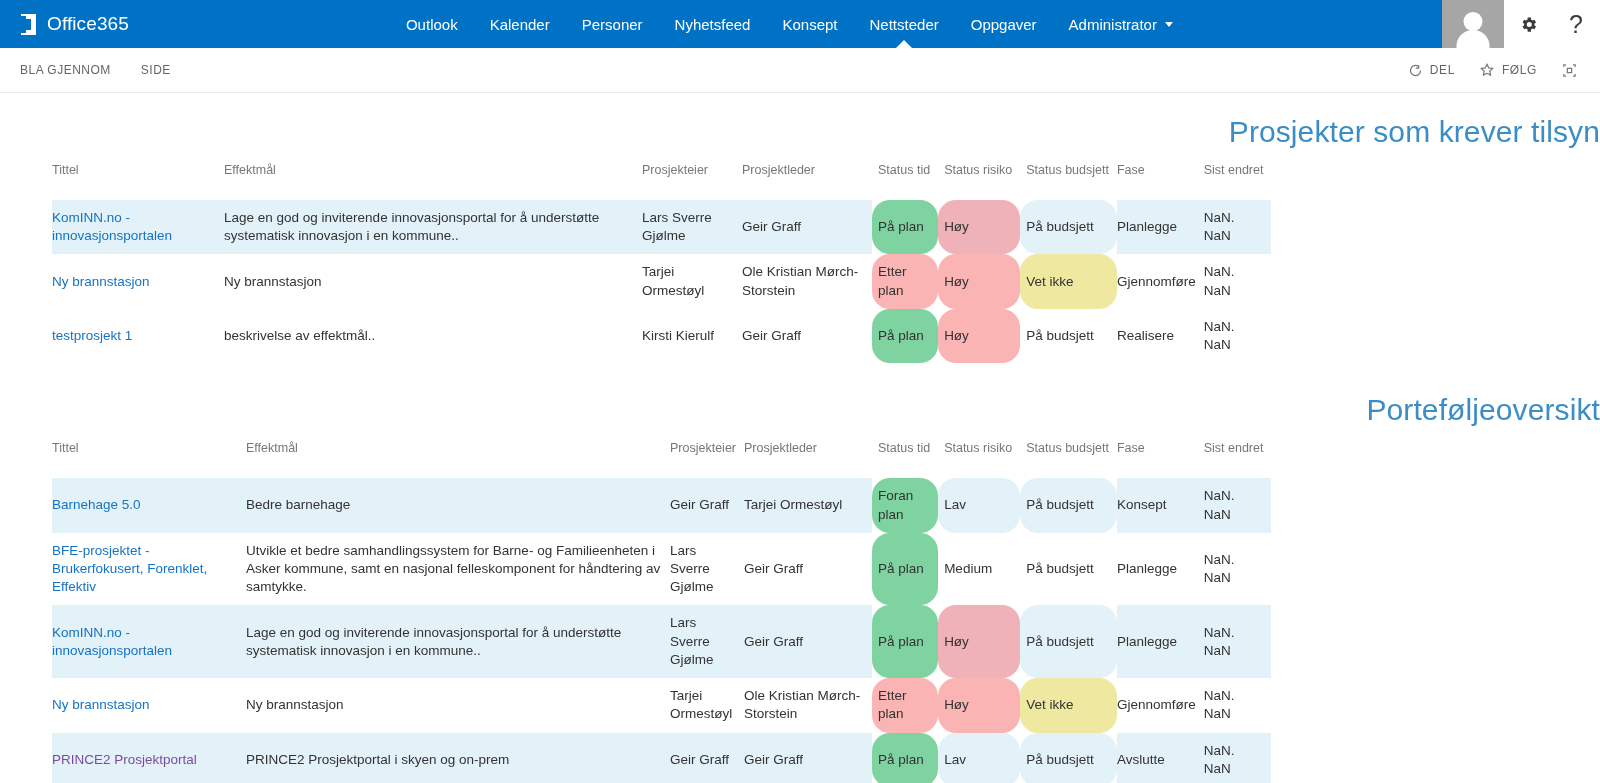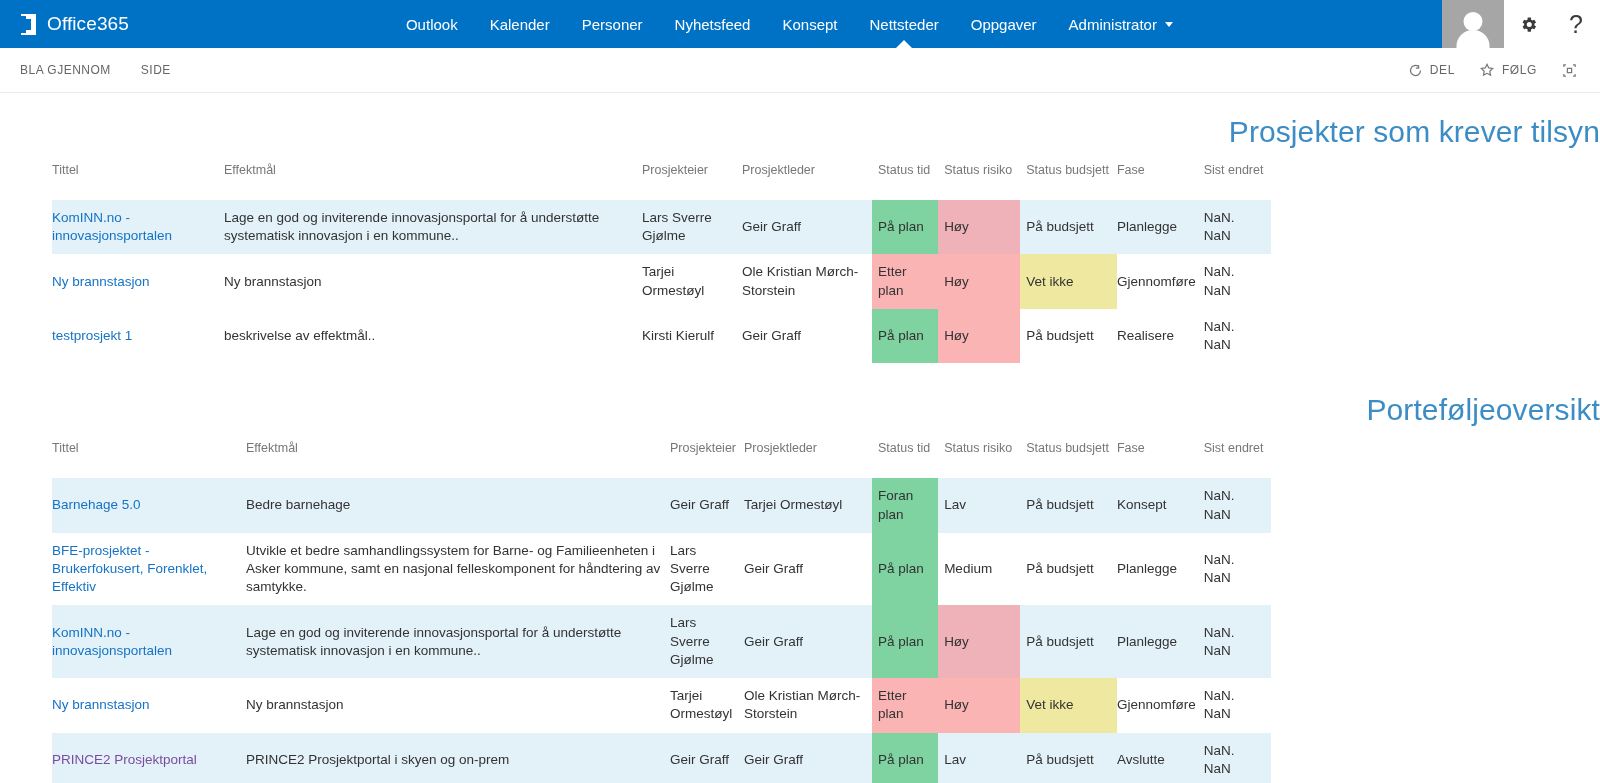--- a/index.html
+++ b/index.html
@@ -216,20 +216,21 @@
   }
   table.pgrid td {
     padding: 9px 8px 9px 0;
     vertical-align: middle;
     line-height: 1.35;
   }
   table.pgrid tr.alt td { background: #e3f1f9; }
   table.pgrid td.statuscell {
     padding-left: 6px;
     padding-right: 6px;
+    border-radius: 18px;
   }
   table.pgrid th.statushead { padding-left: 6px; }
   td.c-green  { background: #7fd3a0 !important; }
   td.c-pink   { background: #fbb4b4 !important; }
   td.c-pink-alt { background: #f0b2b9 !important; }
   td.c-yellow { background: #eee8a0 !important; }
   a.proj-link {
     color: #1573c6;
     text-decoration: none;
     cursor: pointer;

